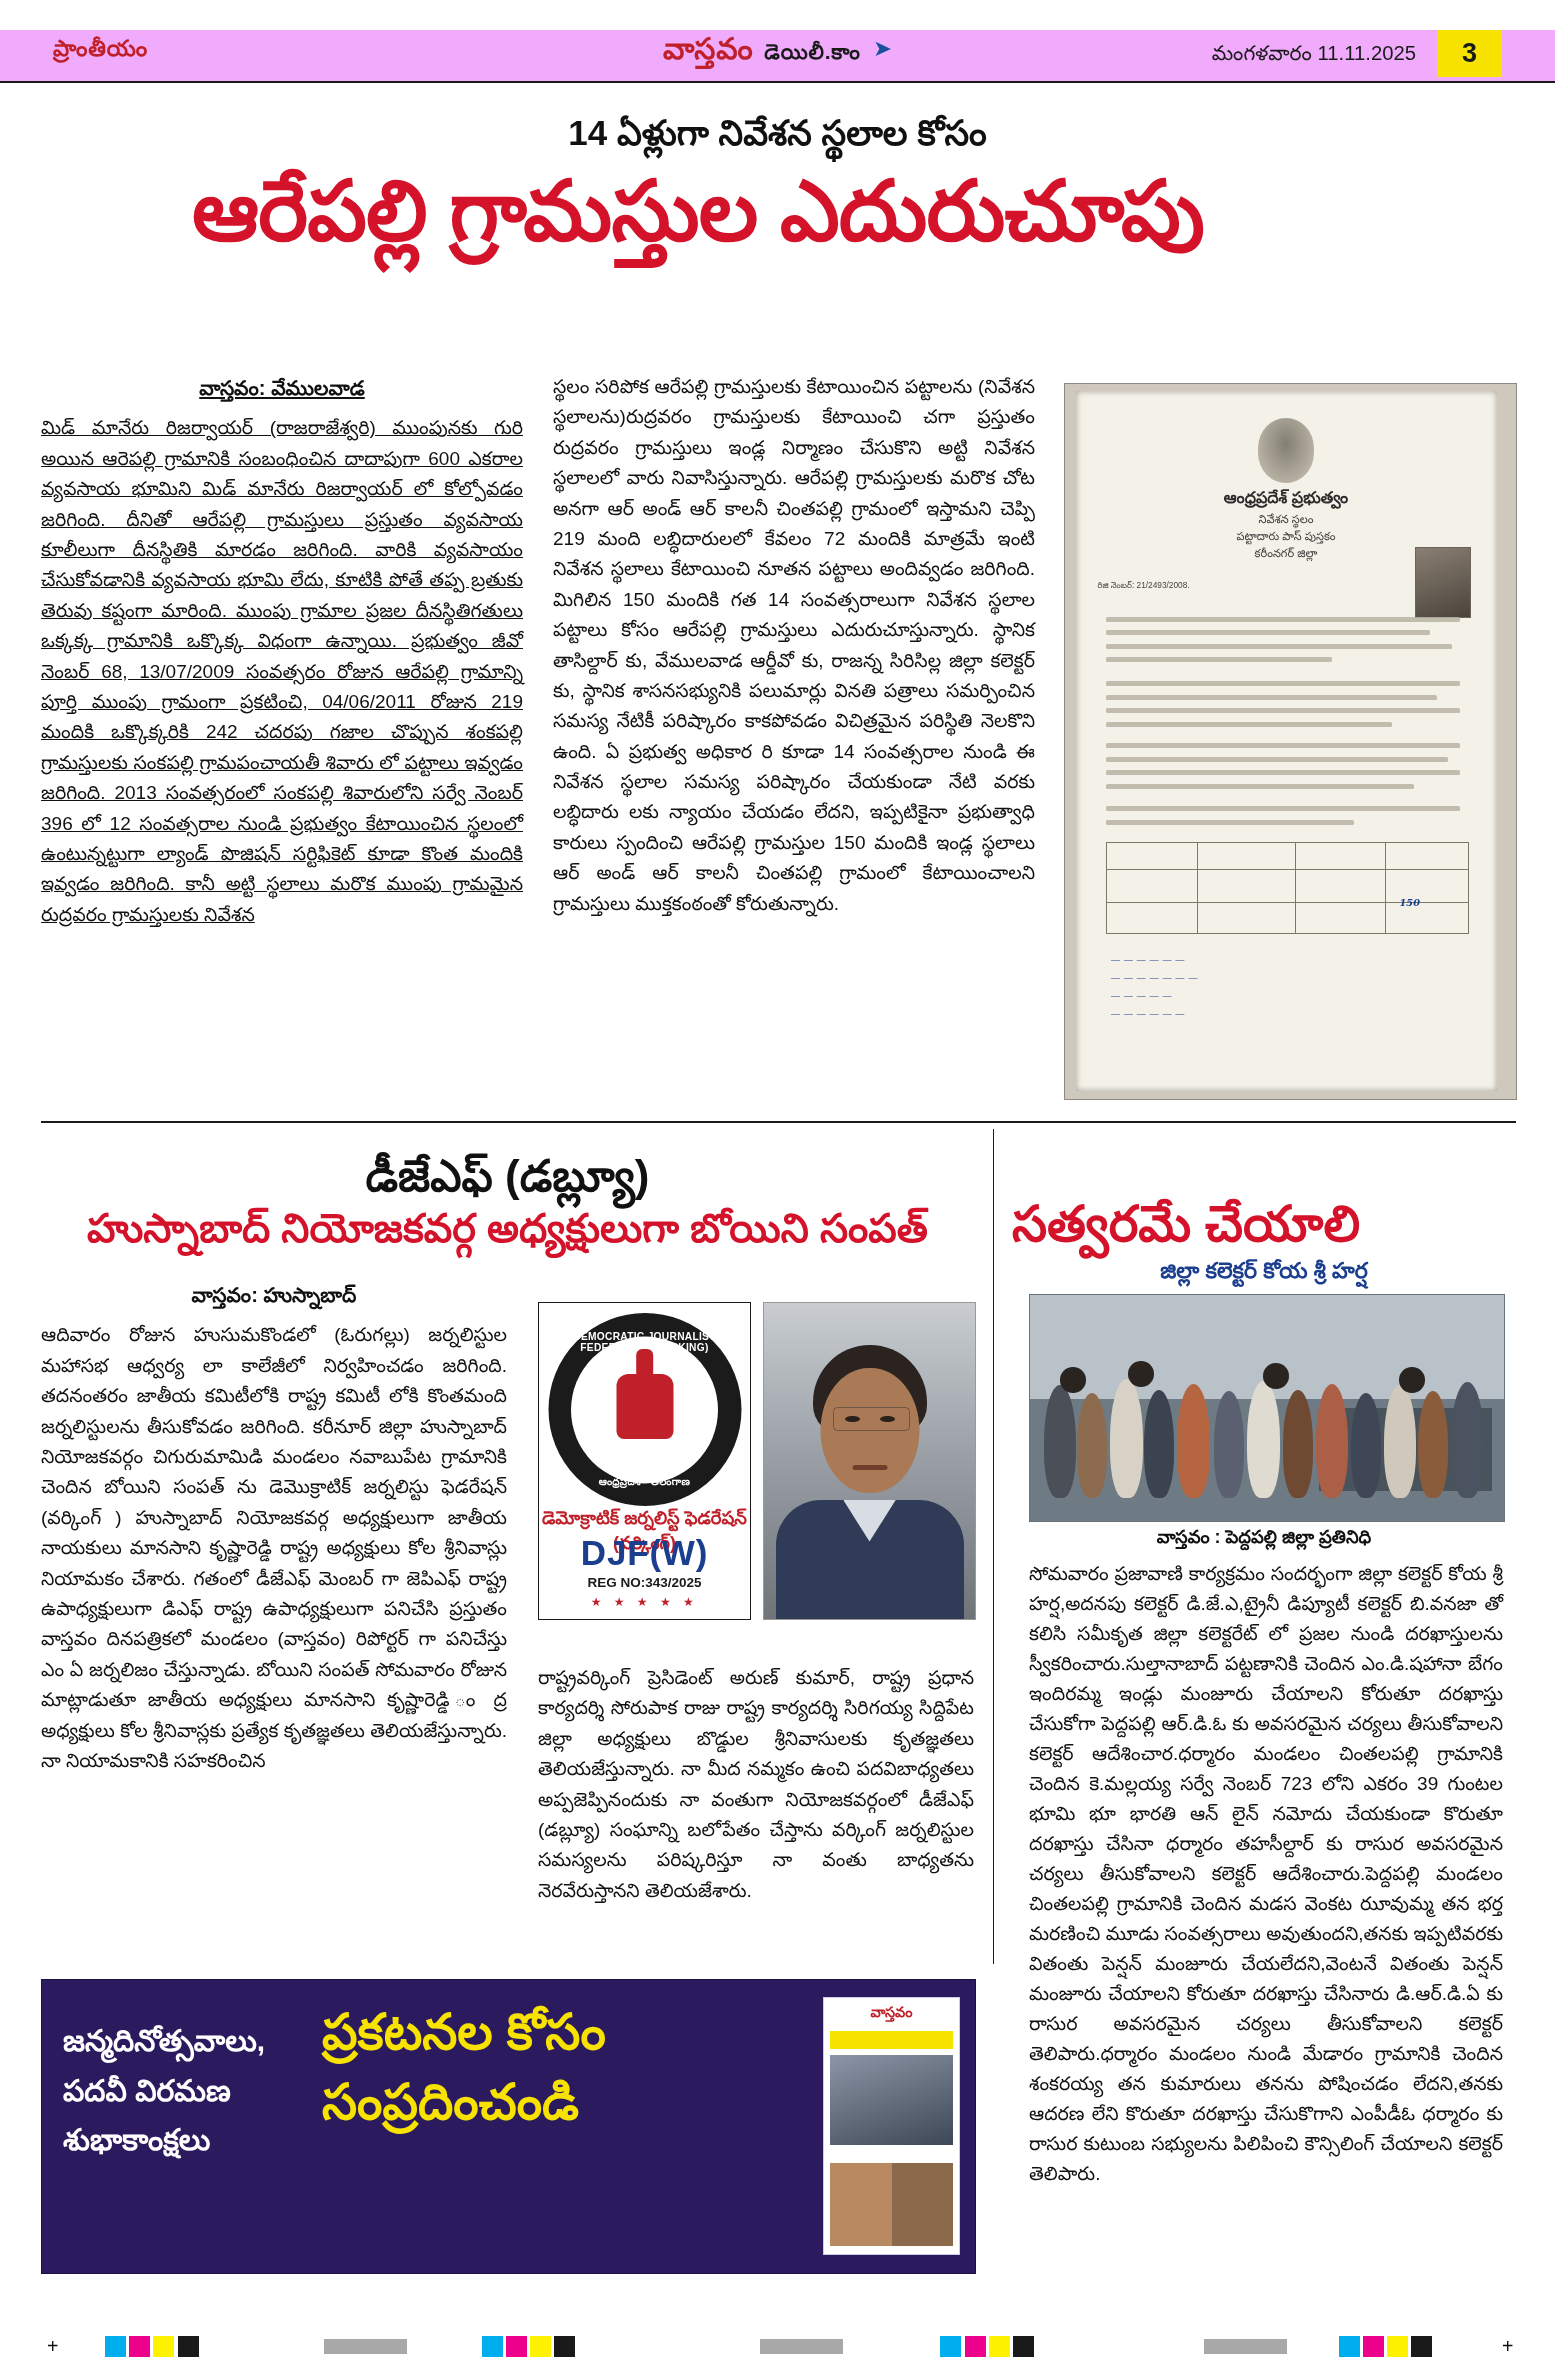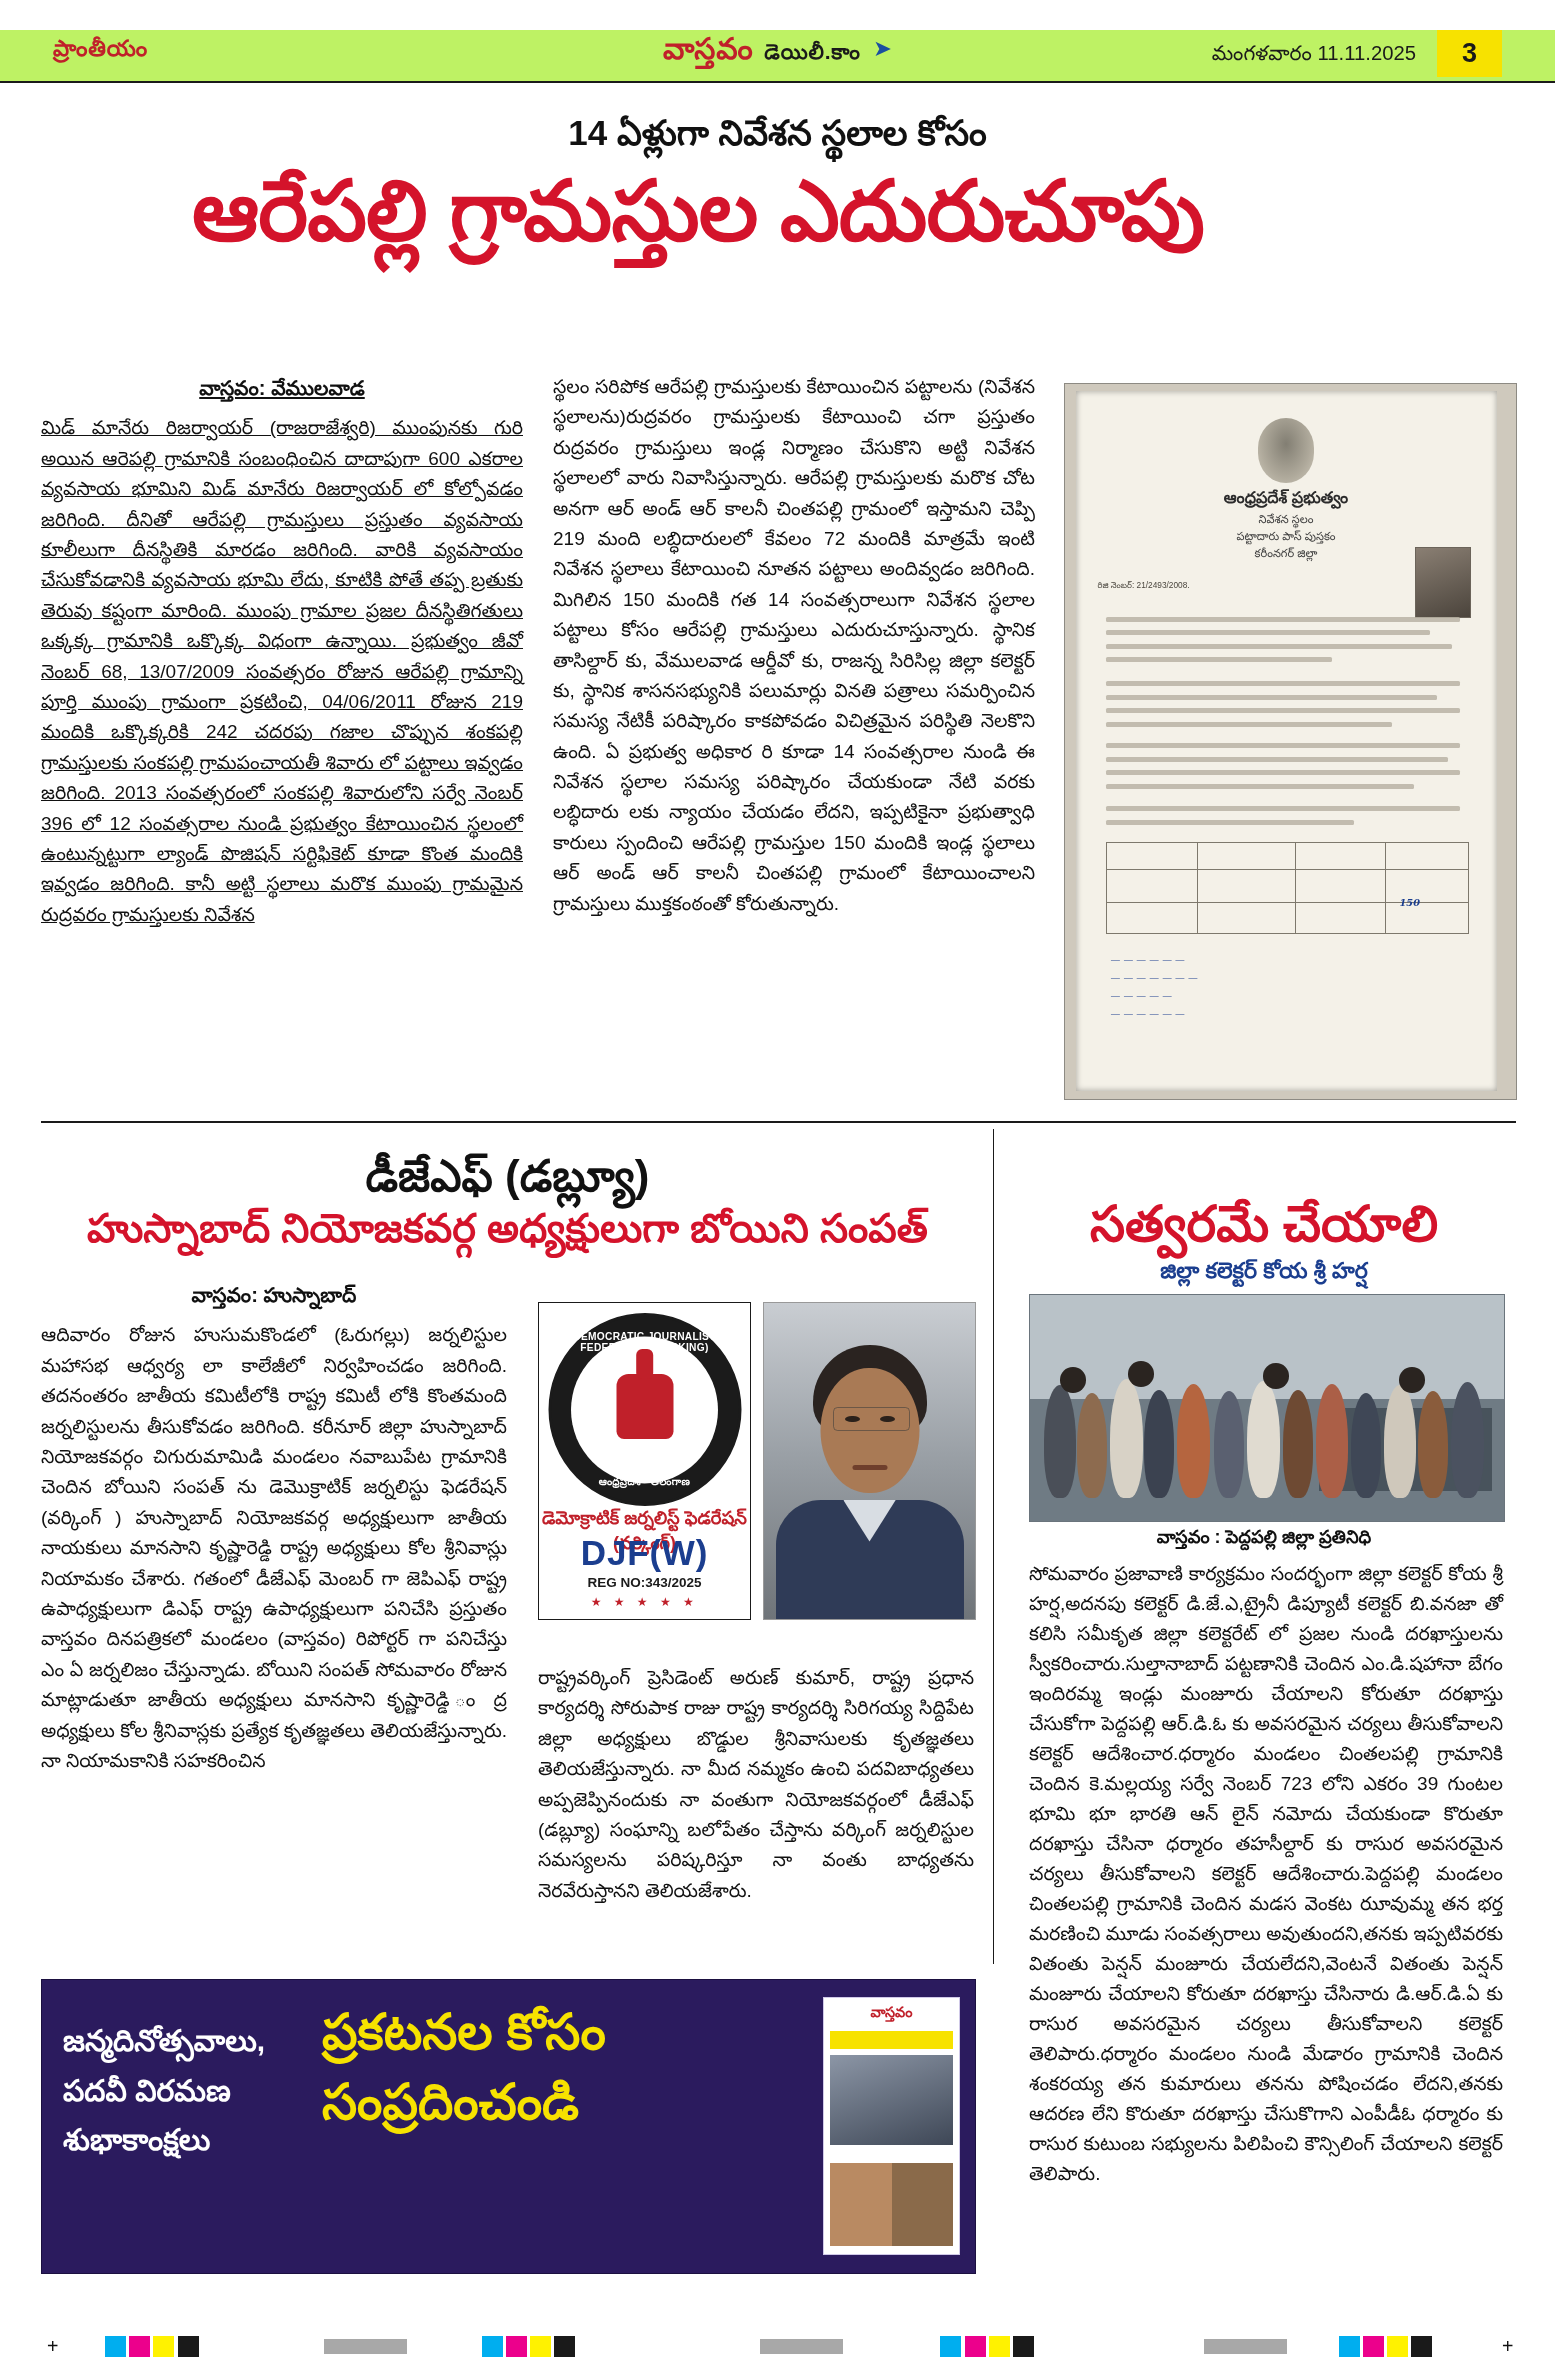--- a/index.html
+++ b/index.html
@@ -5,21 +5,21 @@
   html,body{margin:0;padding:0;background:#e8e8e8;}
   body{font-family:"Liberation Sans",sans-serif;}
   .page{
     width:1555px;height:2377px;background:#ffffff;position:relative;
     box-sizing:border-box;overflow:hidden;
   }
 
   
   .masthead{
     position:absolute;left:0;top:30px;width:1555px;height:51px;
-    background:#bef264;border-bottom:2.3px solid #1a1a1a;
+    background:#f0abfc;border-bottom:2.3px solid #1a1a1a;
   }
   .mast-left{
     position:absolute;left:53px;top:6px;
     font-size:22.6px;color:#c0202a;font-weight:bold;letter-spacing:0.8px;
   }
   .mast-center{
     position:absolute;left:0;top:1.5px;width:1555px;text-align:center;
   }
   .mast-logo{
     display:inline-block;font-size:30px;font-weight:bold;color:#1a1a1a;
@@ -201,21 +201,21 @@
     width:53px;height:42px;background:#d8dde3;
     clip-path:polygon(50% 100%,0 0,100% 0);
   }
 
   
   .rt-kicker{
     position:absolute;left:1012px;top:1150px;width:504px;text-align:center;
     font-size:35px;font-weight:bold;color:#111;
   }
   .rt-head{
-    position:absolute;left:1012px;top:1195px;width:504px;text-align:center;
+    position:absolute;left:1012px;top:1195px;width:504px;text-align:left;
     font-size:50px;font-weight:bold;color:#d4132b;
   }
   .rt-sub{
     position:absolute;left:1012px;top:1258px;width:504px;text-align:center;
     font-size:22px;font-weight:bold;color:#1b3e8f;
   }
   .rt-photo{
     position:absolute;left:1029px;top:1294px;width:474px;height:226px;
     background:#7d8a93;border:0.8px solid #6a747c;overflow:hidden;
   }

